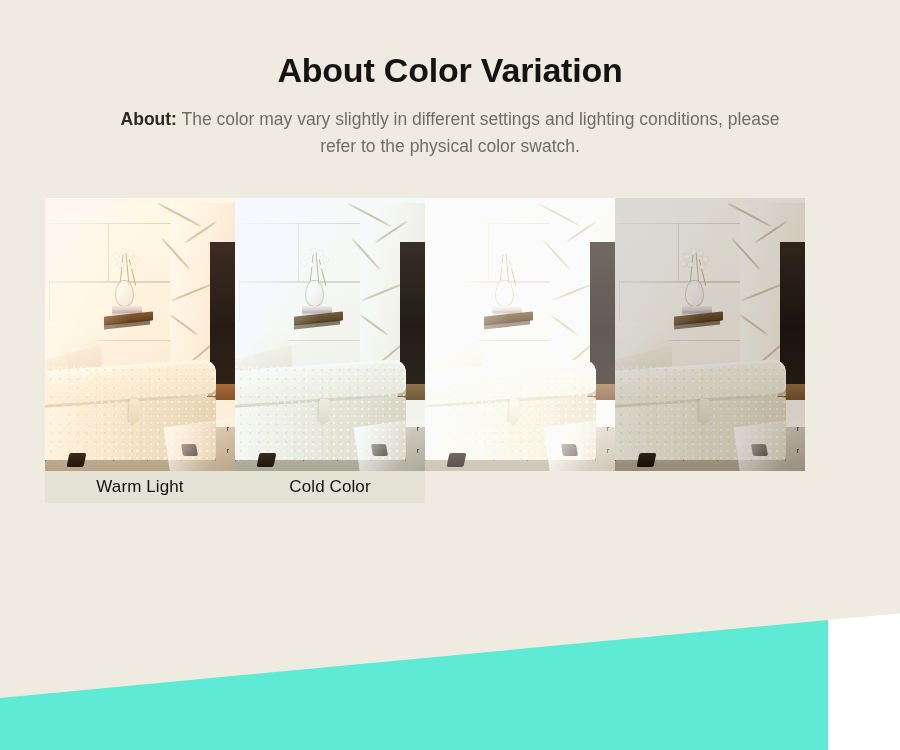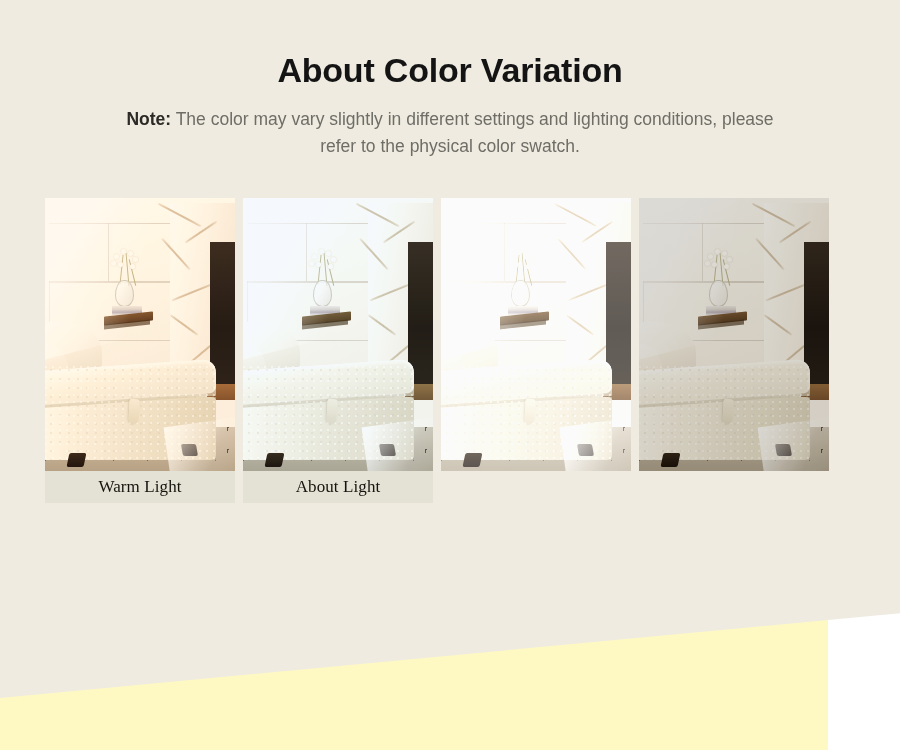--- a/index.html
+++ b/index.html
@@ -8,21 +8,21 @@
     width:900px; height:750px;
     background:#ffffff;
     font-family:"Liberation Sans", sans-serif;
     overflow:hidden;
   }
 
   
   #page {
     position:relative;
     width:828px; height:750px;
-    background:#fef9c3;
+    background:#5eead4;
   }
   #bg-panel {
     position:absolute;
     left:0; top:0;
     width:900px; height:700px;
     background:#efebe0;
     
     clip-path:polygon(0 0, 100% 0, 100% 87.6%, 0 99.7%);
   }
 
@@ -51,22 +51,21 @@
     font-weight:bold;
     color:#2c2a26;
   }
 
   
   #grid {
     position:absolute;
     left:45px; top:198px;
     width:811px;
     display:flex;
-    gap:8px;
-    font-family:Liberation Serif, serif;
+    gap:0;
   }
   .swatch {
     width:190px;
     display:flex;
     flex-direction:column;
   }
   .photo-frame {
     position:relative;
     width:190px; height:273px;
     overflow:hidden;
@@ -304,21 +303,21 @@
 </head>
 <body>
 
 <div id="page">
 
   <div id="bg-panel"></div>
 
   <div id="header">
     <div id="title">About Color Variation</div>
     <div id="note">
-      <span id="note-label">Note:</span>
+      <span id="note-label">About:</span>
       <span>The color may vary slightly in different settings and lighting conditions,</span>
       <span>please refer to the physical color swatch.</span>
     </div>
   </div>
 
   <div id="grid">
 
     <div class="swatch">
       <div class="photo-frame">
         <div class="scene scene-warm">
@@ -421,21 +420,21 @@
           <div class="ott-lid"></div>
           <div class="ott-texture"></div>
           <div class="ott-tab"></div>
           <div class="foot f1"></div>
           <div class="foot f2"></div>
           <div class="rug-light"></div>
           <div class="sunbeam"></div>
         </div>
         <div class="grade grade-cold"></div>
       </div>
-      <div class="caption">About Light</div>
+      <div class="caption">Cold Color</div>
     </div>
 
     <div class="swatch">
       <div class="photo-frame">
         <div class="scene scene-bright">
           <div class="wall"></div>
           <div class="panel-line pl-h2"></div>
           <div class="panel-line pl-v1"></div>
           <div class="panel-line pl-h1"></div>
           <div class="panel-line pl-v2"></div>

